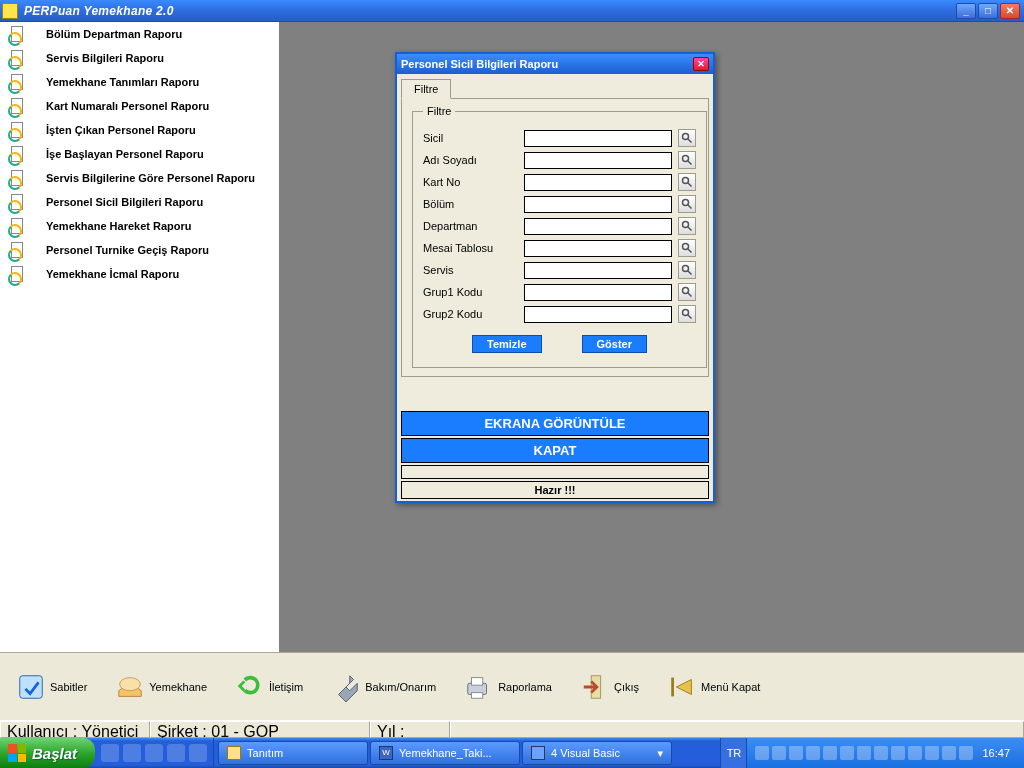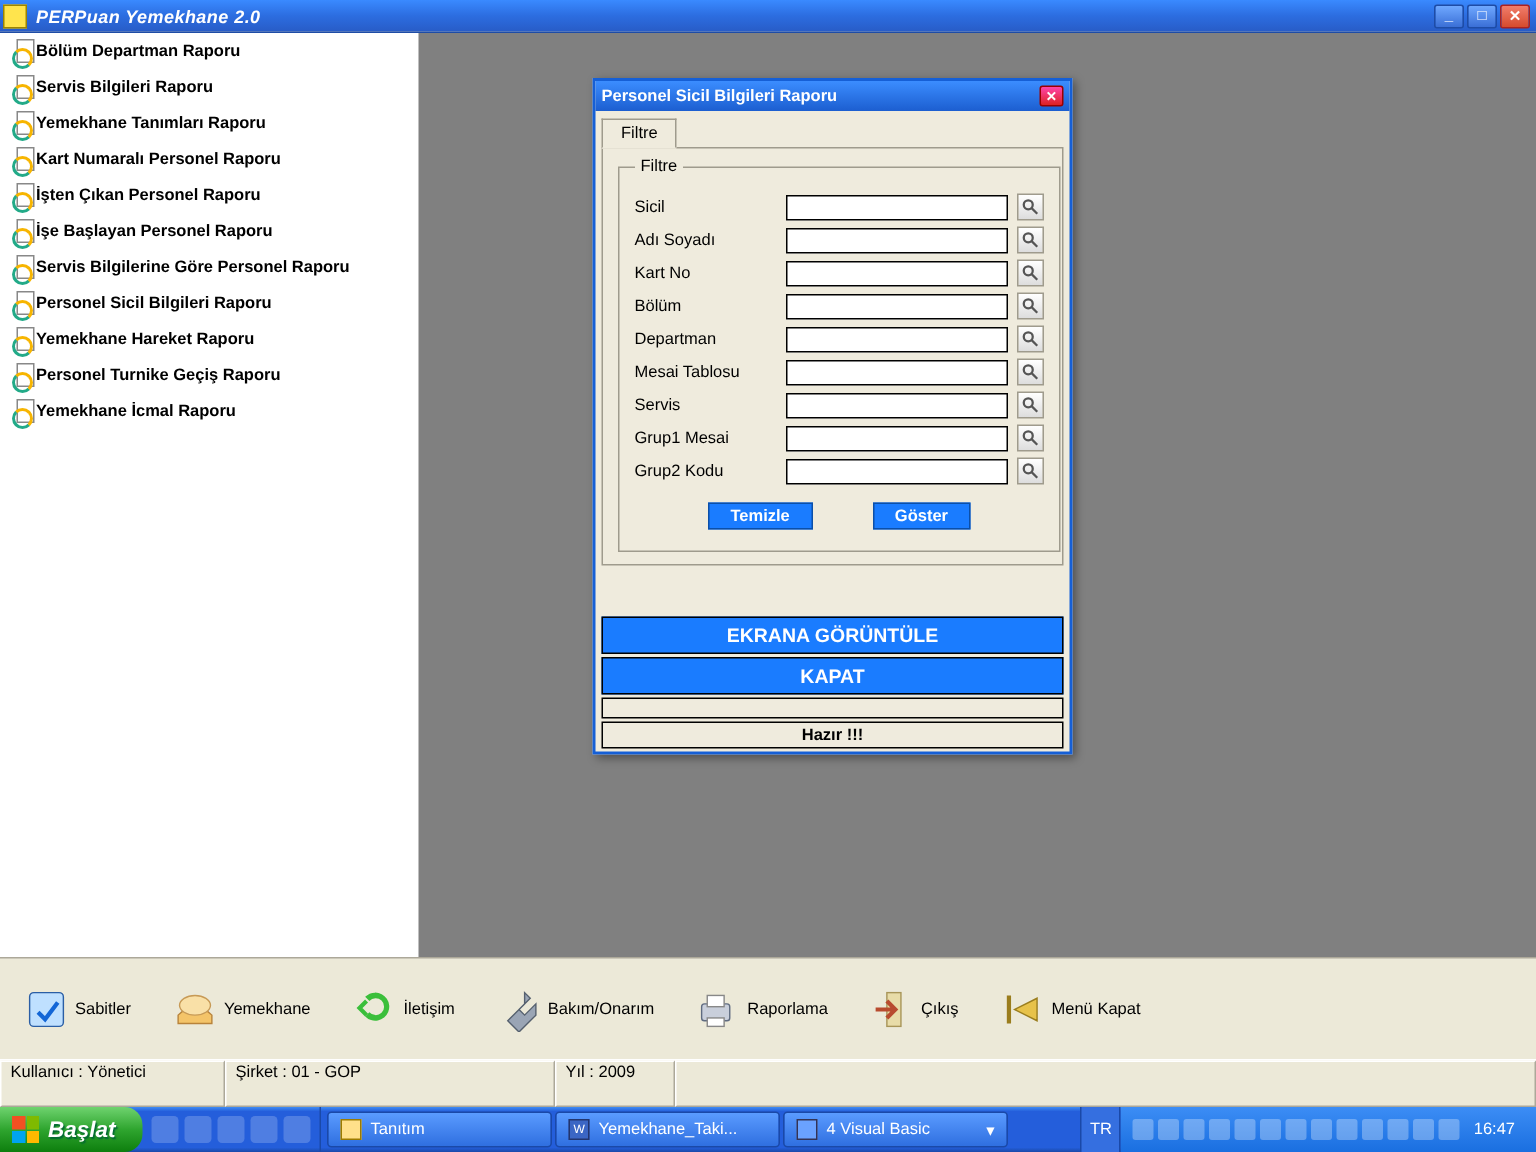--- a/index.html
+++ b/index.html
@@ -44,21 +44,21 @@
     background: #808080;
     position: relative;
     display:flex;
   }
   .side-panel {
     width: 280px; background:#fff; height:100%;
     border-right:1px solid #808080;
     overflow:auto;
   }
   .side-item {
-    display:flex; align-items:center; gap:0;
+    display:flex; align-items:center; gap:22px;
     padding:4px 8px; cursor:pointer; white-space:nowrap;
     font-weight:bold; font-size:11px;
   }
   .rep-icon {
     width:16px; height:16px; display:inline-block;
     position:relative; flex-shrink:0;
   }
   .rep-icon::before {
     content:""; position:absolute; left:3px; top:0; width:10px; height:14px;
     background:#fff; border:1px solid #888;
@@ -143,22 +143,22 @@
     height:68px; background:#ece9d8; border-top:1px solid #aca899;
     display:flex; align-items:center; gap:18px; padding:2px 10px;
   }
   .tb-btn { display:flex; flex-direction:row; align-items:center; gap:2px; cursor:pointer;
     font-size:11px; padding:2px 4px;}
   .tb-icon { width:34px; height:34px; border-radius:4px; display:flex; align-items:center; justify-content:center; }
   .tb-icon svg { width:30px; height:30px; }
 
   
   .app-status {
-    height:32px; background:#ece9d8; border-top:1px solid #fff;
-    display:flex; font-size:11px;
+    height:18px; background:#ece9d8; border-top:1px solid #fff;
+    display:flex; font-size:16px;
   }
   .app-status .cell {
     border:1px solid #aca899; padding:1px 6px; border-top:1px solid #fff; border-left:1px solid #fff;
   }
 
   
   .taskbar {
     height:30px; background:linear-gradient(to bottom,#3f8cf3 0%,#245edb 10%,#245edb 90%,#1a49a8 100%);
     display:flex; align-items:stretch; color:#fff; font-size:11px;
   }
@@ -339,21 +339,21 @@
               <label>Servis</label>
               <input type="text" value="" style="">
               <div class="lookup-btn">
                   <svg viewBox="0 0 16 16">
                     <circle cx="6" cy="6" r="4" fill="none" stroke="#555" stroke-width="2"></circle>
                     <line x1="9" y1="9" x2="14" y2="14" stroke="#555" stroke-width="2"></line>
                   </svg>
                 </div>
             </div>
             <div class="frow">
-              <label>Grup1 Mesai</label>
+              <label>Grup1 Kodu</label>
               <input type="text" value="" style="">
               <div class="lookup-btn">
                   <svg viewBox="0 0 16 16">
                     <circle cx="6" cy="6" r="4" fill="none" stroke="#555" stroke-width="2"></circle>
                     <line x1="9" y1="9" x2="14" y2="14" stroke="#555" stroke-width="2"></line>
                   </svg>
                 </div>
             </div>
             <div class="frow">
               <label>Grup2 Kodu</label>

